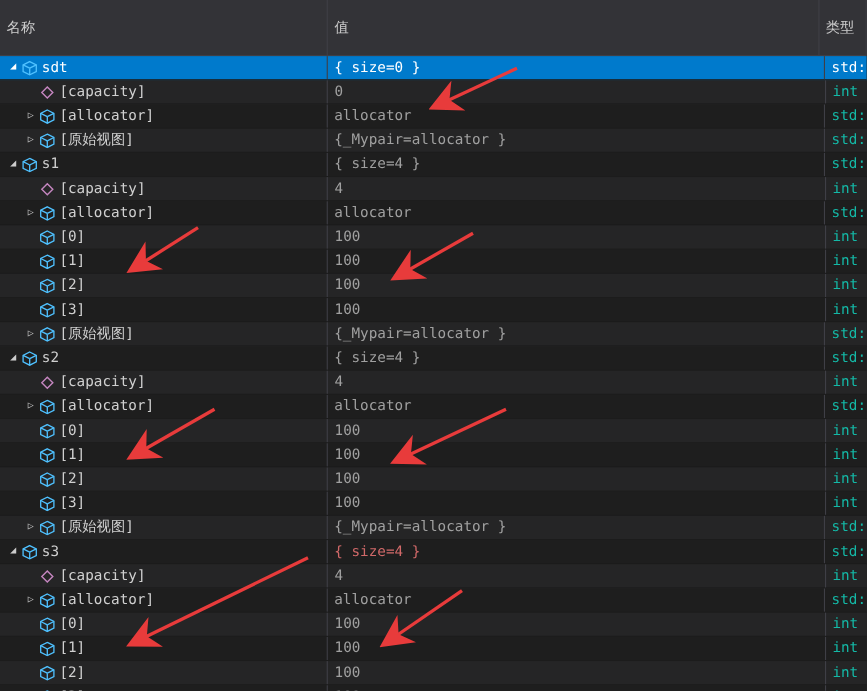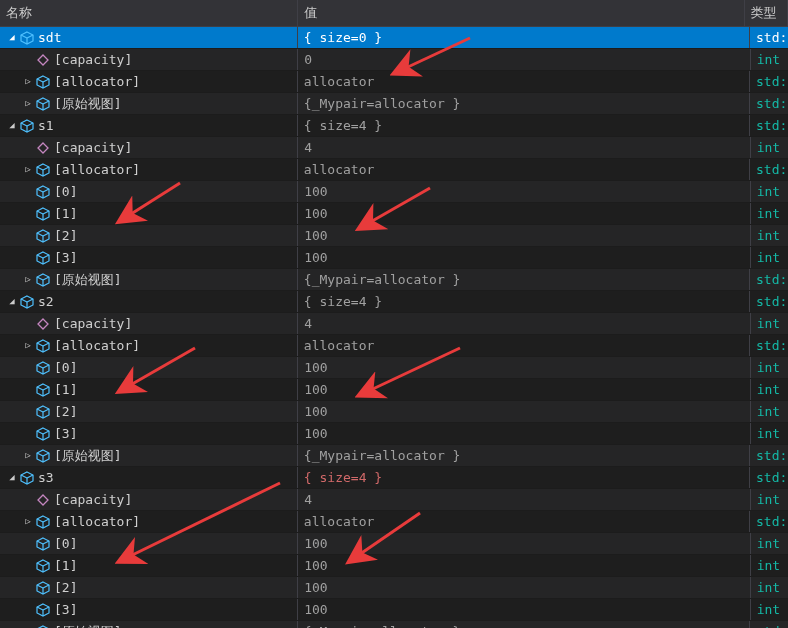--- a/index.html
+++ b/index.html
@@ -17,21 +17,21 @@
     display: flex;
     flex-direction: column;
     height: 100%;
   }
   .header {
     display: flex;
     background: #333337;
     border-bottom: 1px solid #3f3f46;
   }
   .header .col {
-    padding: 4px 6px;
+    padding: 16px 6px;
     border-right: 1px solid #3f3f46;
     color: #cccccc;
   }
   .tree {
     flex: 1;
     position: relative;
   }
   .row {
     display: flex;
     height: 21px;

